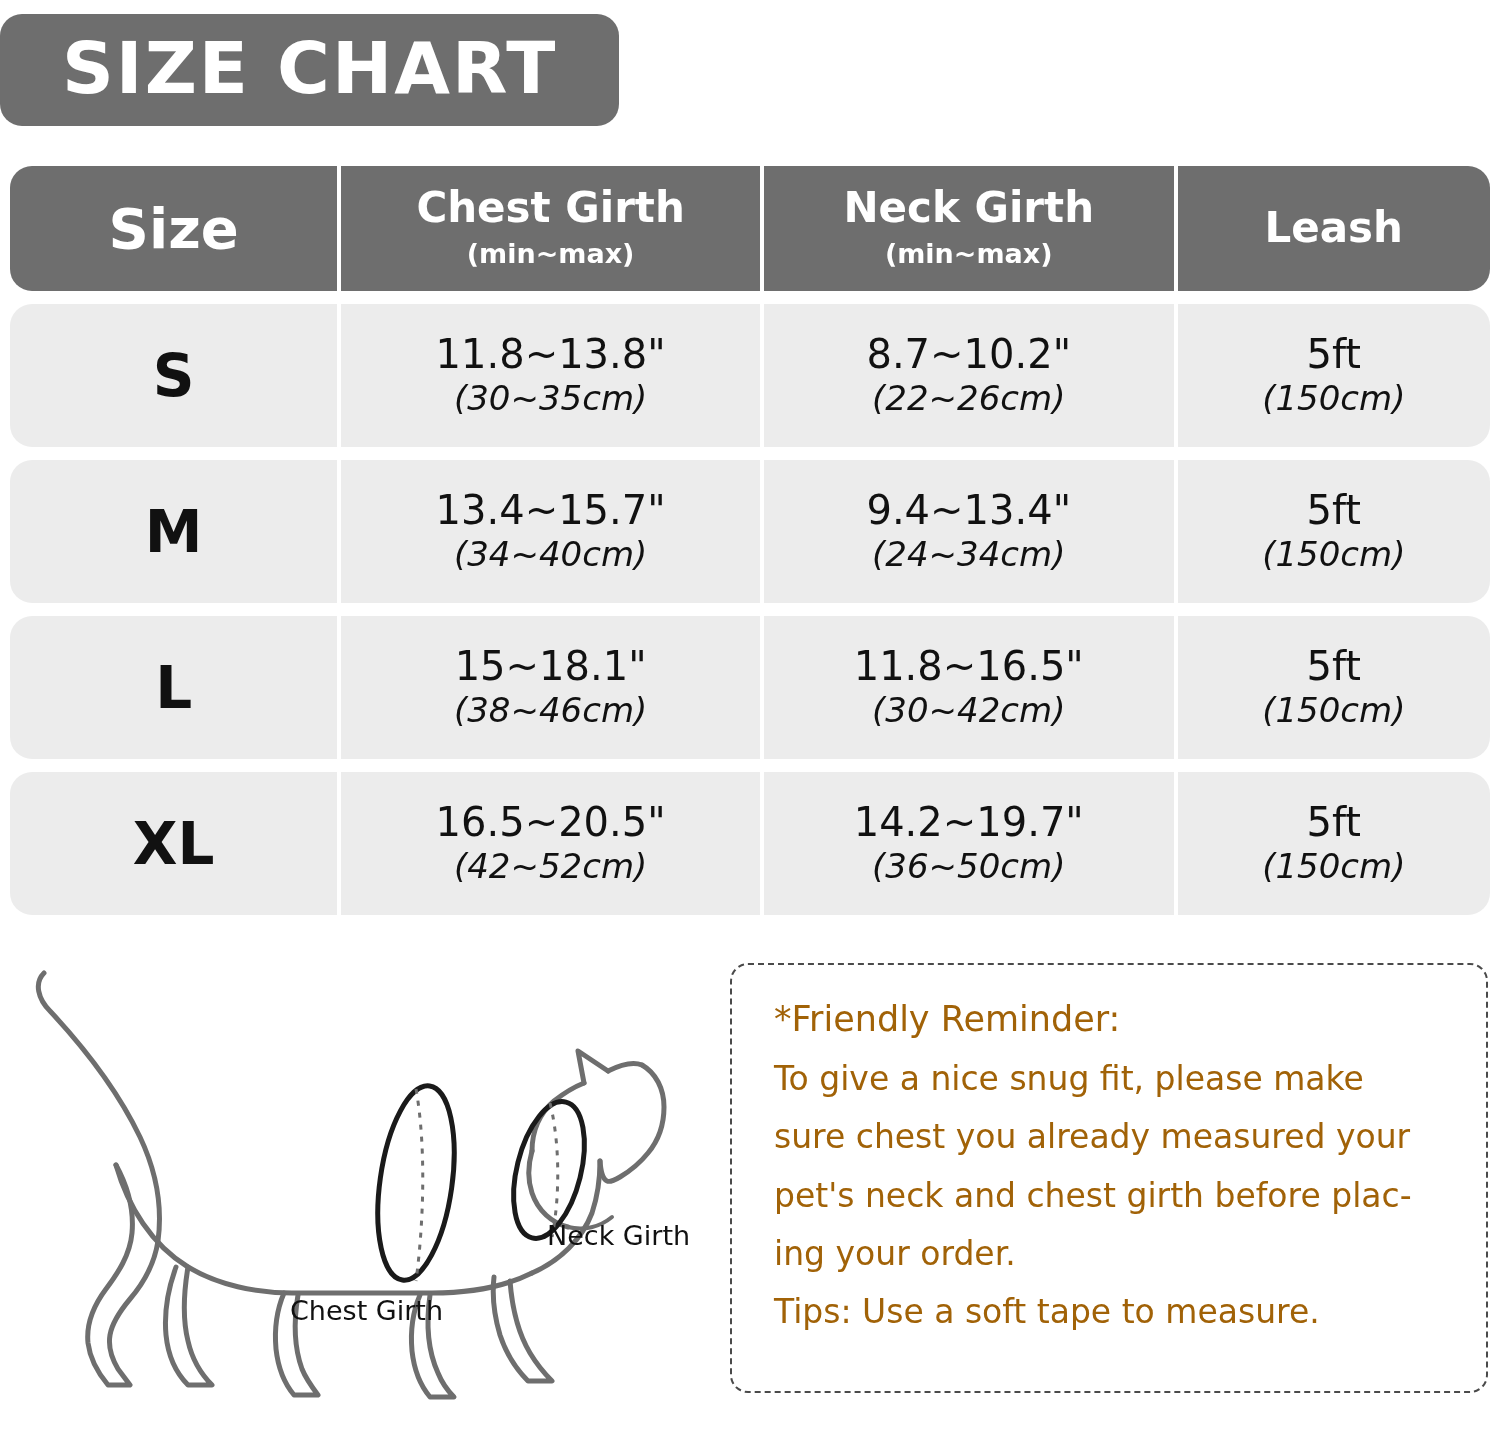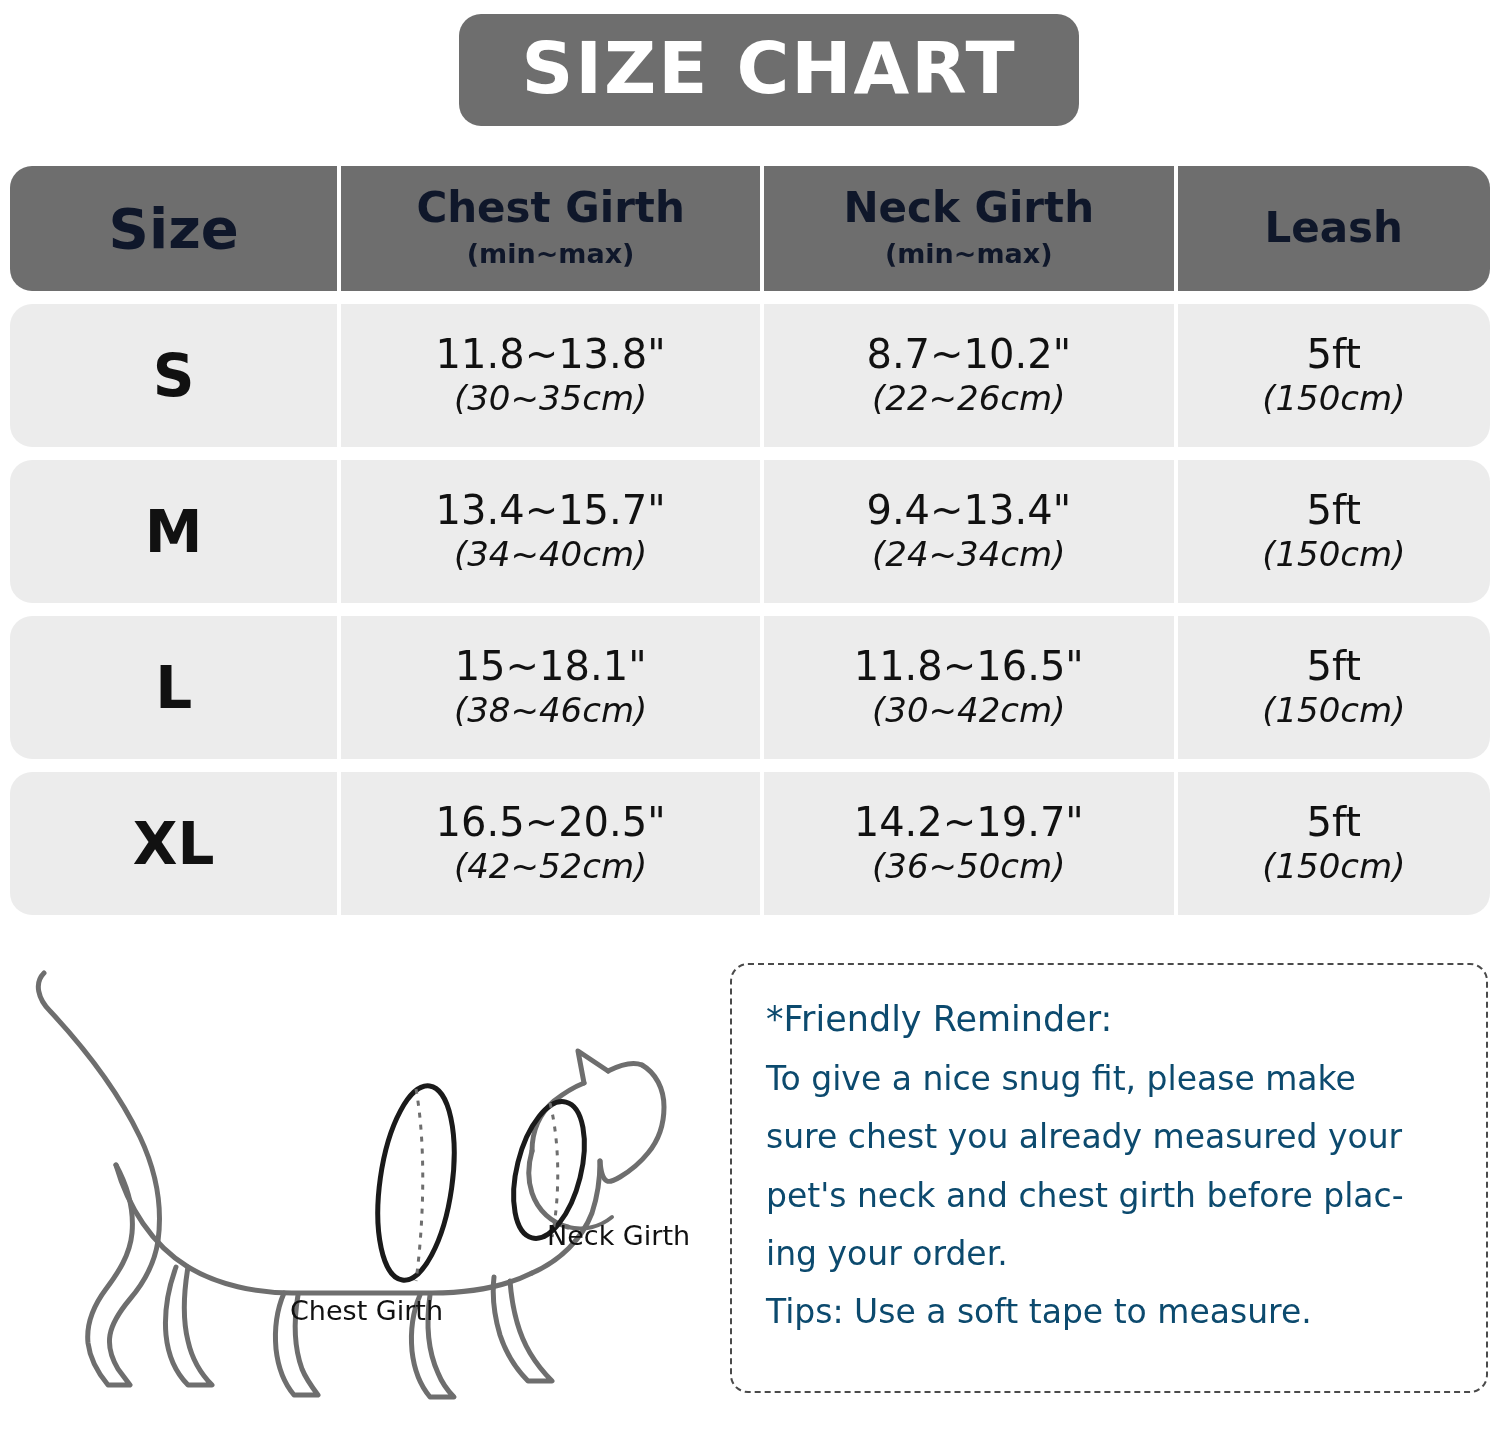--- a/index.html
+++ b/index.html
@@ -13,23 +13,21 @@
     height: 1436px;
     font-family: "DejaVu Sans", "Liberation Sans", sans-serif;
     color: #1a1a1a;
     position: relative;
     overflow: hidden;
   }
 
   
   .title-wrap {
     display: flex;
-    justify-content: center;
     padding-top: 14px;
-    padding-left: 38px;
   }
   .title-badge {
     background: #6e6e6e;
     color: #ffffff;
     border-radius: 22px;
     padding: 18px 62px 22px 62px;
     font-size: 72px;
     font-weight: bold;
     letter-spacing: 2px;
     line-height: 1;
@@ -54,21 +52,21 @@
   }
   
   .c-size  { width: 330px; }
   .c-chest { width: 422px; }
   .c-neck  { width: 413px; }
   .c-leash { width: 315px; }
 
   
   .head .cell {
     background: #6e6e6e;
-    color: #0f172a;
+    color: #ffffff;
     height: 125px;
     margin-right: 4px;
   }
   .head .c-size {
     border-radius: 22px 0 0 22px;
   }
   .head .c-leash {
     border-radius: 0 22px 22px 0;
     margin-right: 0;
   }
@@ -145,24 +143,24 @@
   .reminder {
     flex: 1;
     border: 2px dashed #4a4a4a;
     border-radius: 18px;
     margin-left: 18px;
     margin-top: 8px;
     padding: 28px 30px 26px 34px;
     min-height: 430px;
   }
   .reminder p {
-    margin: 0 0 8px 0;
+    margin: 0 0 8px 8px;
     font-size: 33px;
     line-height: 1.52;
-    color: #0c4a6e;
+    color: #a16207;
   }
   .reminder .r-head {
     font-size: 35px;
   }
 </style>
 </head>
 <body>
 
 <div class="title-wrap">
   <div class="title-badge">SIZE CHART</div>

